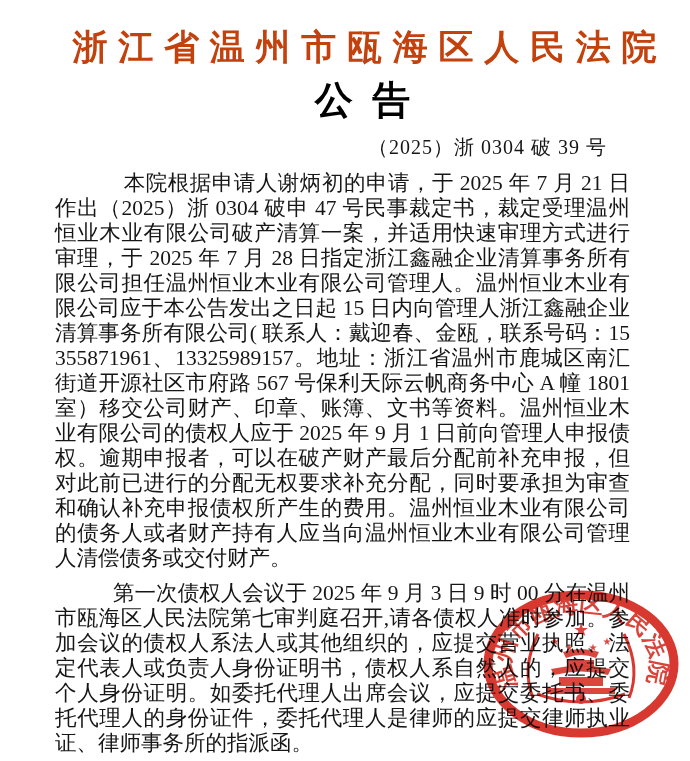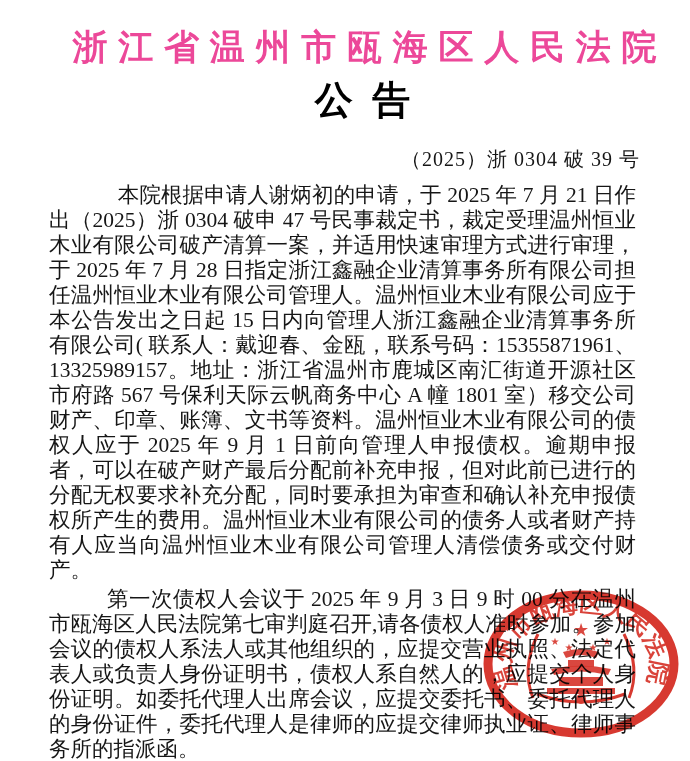--- a/index.html
+++ b/index.html
@@ -13,45 +13,45 @@
     overflow: hidden;
     font-family: "Liberation Serif", "DejaVu Serif", serif;
     color: #161616;
   }
   .doc-header { text-align: center; padding-left: 40px; }
   .court-name {
     margin-top: 24px;
     font-size: 35px;
     font-weight: bold;
     letter-spacing: 1px;
-    color: #ec4899;
+    color: #c2410c;
     white-space: nowrap;
   }
   .doc-title {
     margin-top: 4px;
     font-size: 38px;
     font-weight: bold;
     letter-spacing: 5px;
     color: #000;
   }
   .case-no {
-    margin-top: 20px;
+    margin-top: 8px;
     text-align: right;
-    padding-right: 50px;
+    padding-right: 83px;
     font-size: 20px;
     letter-spacing: 1px;
   }
   .doc-body {
     margin: 10px 50px 0 45px;
     font-size: 21.5px;
     line-height: 25px;
     text-align: justify;
     word-break: break-all;
   }
-  .para { margin: 4px; }
+  .para { margin: 10px; }
   .indent-a { text-indent: 3.2em; }
   .indent-b { text-indent: 2.7em; }
   .closing { text-indent: 4em; }
   .seal {
     position: absolute;
     left: 481px;
     top: 588px;
     width: 200px;
     height: 152px;
     mix-blend-mode: multiply;

